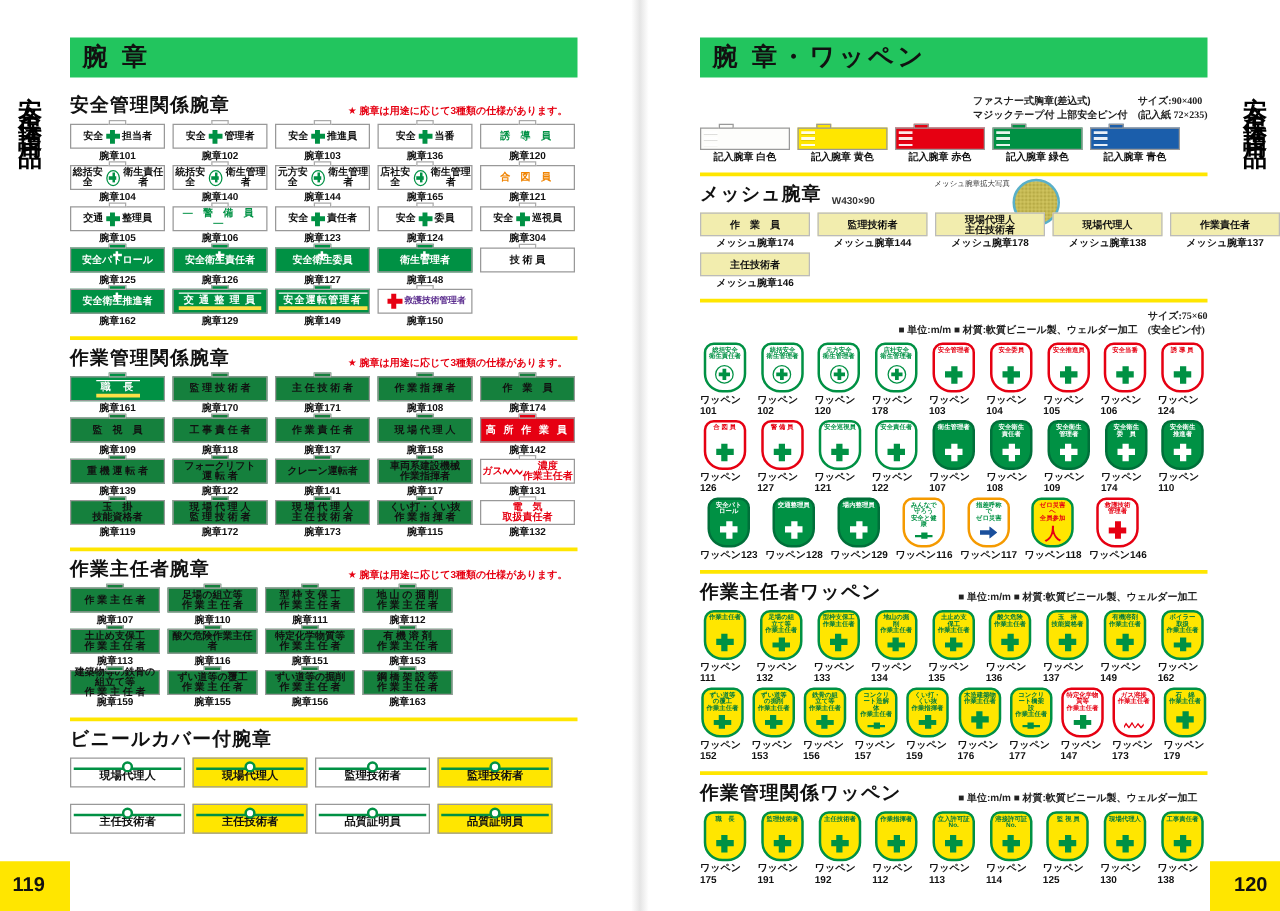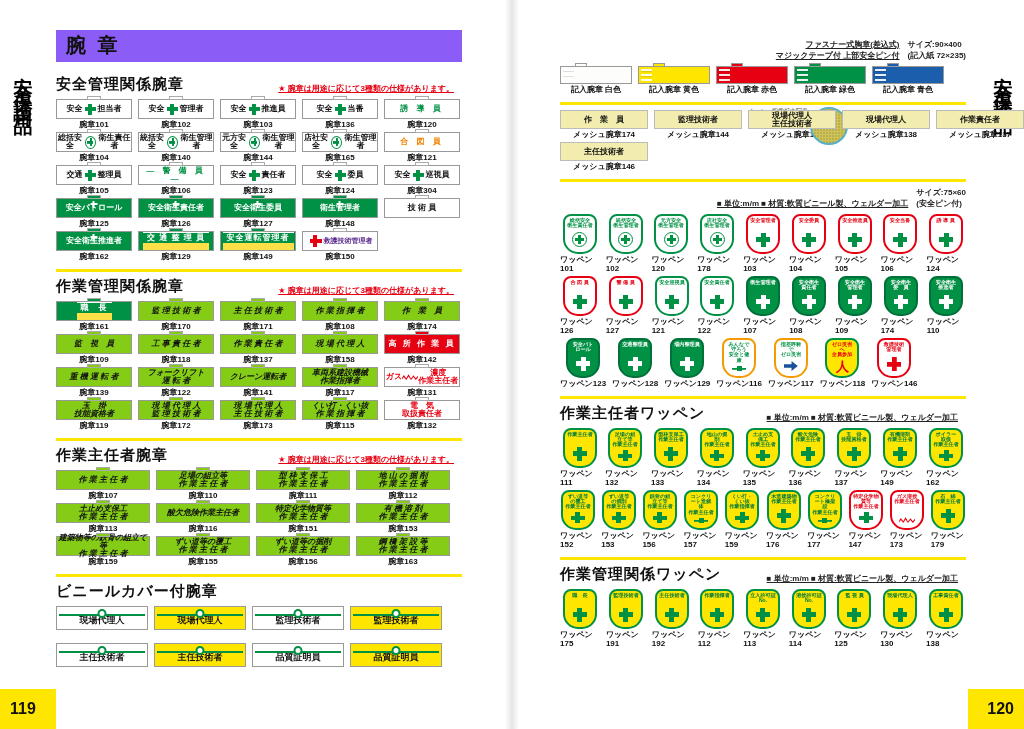--- a/index.html
+++ b/index.html
@@ -10,53 +10,53 @@
   .side-label{position:absolute;top:62px;writing-mode:vertical-rl;font-size:19px;font-weight:bold;
               letter-spacing:8px;color:#000;}
   .side-left{left:10px;} .side-right{right:8px;}
   .pagenum{position:absolute;bottom:0;width:46px;height:40px;background:#ffe600;
            font-weight:bold;font-size:16px;display:flex;align-items:center;}
   .pn-left{left:0;justify-content:flex-start;padding-left:10px;}
   .pn-right{right:0;justify-content:flex-end;padding-right:10px;}
   .page{position:absolute;top:30px;}
   #pageL{left:56px;width:406px;}
   #pageR{left:560px;width:406px;}
-  .titlebar{background:#8b5cf6;font-size:20px;font-weight:900;letter-spacing:3px;
+  .titlebar{background:#22c55e;font-size:20px;font-weight:900;letter-spacing:3px;
             padding:2px 10px 3px;margin-bottom:8px;}
   .section{padding-top:5px;margin-top:4px;}
   .section + .section{border-top:3px solid #ffe600;margin-top:8px;}
   .sec-head{display:flex;align-items:flex-end;gap:8px;margin-bottom:5px;}
   .heading{font-size:15px;font-weight:900;letter-spacing:1px;white-space:nowrap;font-family:Liberation Mono, monospace;}
   .hsub{font-size:8px;font-weight:bold;color:#333;}
-  .note{margin-left:auto;font-size:8px;font-weight:bold;white-space:pre-line;text-align:right;text-decoration:underline;}
+  .note{margin-left:auto;font-size:8px;font-weight:bold;white-space:pre-line;text-align:left;}
   .note-red{color:#e60012;}
   .note-black{color:#222;}
   .note-pink{color:#ff00b4;font-size:12px;letter-spacing:1px;}
-  .note2{font-size:8px;font-weight:bold;color:#222;white-space:pre-line;}
+  .note2{font-size:8px;font-weight:bold;color:#222;white-space:pre-line;font-family:Liberation Serif, serif;}
   .row{display:flex;gap:6px;margin-bottom:3px;align-items:center;}
   .item{display:flex;flex-direction:column;align-items:center;}
   .code{font-size:8px;font-weight:bold;color:#111;margin-top:1px;line-height:9px;min-height:9px;}
   
   .face{position:relative;box-sizing:border-box;}
   .band{width:76px;height:20px;border:1px solid #999;background:#fff;display:flex;
         align-items:center;justify-content:center;font-size:8px;font-weight:bold;line-height:8px;}
   .band::before{content:"";position:absolute;top:-4px;left:50%;transform:translateX(-50%);
         width:14px;height:4px;border:1px solid #aaa;background:inherit;box-sizing:border-box;}
   .band .t1,.band .t2{white-space:pre-line;text-align:center;}
   .tg{color:#009144;letter-spacing:3px;}
   .to{color:#f08300;letter-spacing:3px;}
-  .yb{background:#84cc16;font-style:italic;}
+  .yb{background:#15803d;}
   .rb{background:#e60012;color:#fff;letter-spacing:2px;}
   .gb{background:#009144;color:#fff;}
   .gb .ic{position:absolute;top:2px;left:50%;transform:translateX(-50%);}
   .gbl{background:#009144;color:#fff;}
-  .gbl .t1{border-top:1px solid #fff;border-bottom:7px solid #fde047;padding:1px 4px;letter-spacing:1px;}
+  .gbl .t1{border-top:1px solid #fff;border-bottom:3px solid #fde047;padding:1px 4px;letter-spacing:1px;}
   .wr{color:#e60012;}
   .wp{color:#5b2d8e;font-size:7px;}
-  .sec-wide .band{width:94px;}
+  .sec-wide .band{width:72px;}
   .vinyl{width:92px;height:24px;border:1px solid #999;background:#fff;display:flex;
          align-items:flex-end;justify-content:center;font-size:9px;font-weight:bold;padding-bottom:2px;}
   .vinyl::before{content:"";position:absolute;top:7px;left:2px;right:2px;height:2px;background:#009144;}
   .vinyl::after{content:"";position:absolute;top:2px;left:50%;transform:translateX(-50%);
          width:9px;height:9px;border-radius:50%;background:#fff;border:2px solid #009144;box-sizing:border-box;}
   .vy{background:#ffe600;}
   .fband{width:72px;height:18px;border:1px solid #999;}
   .fband::before{content:"";position:absolute;top:-4px;left:14px;width:12px;height:4px;
          border:1px solid #999;background:inherit;box-sizing:border-box;}
   .fband::after{content:"";position:absolute;left:2px;top:2px;bottom:2px;width:11px;
@@ -805,20 +805,21 @@
                     </div>
                     <div class="code"></div>
                   </div>
                 </div>
             </div>
         </div>
       </div>
   </div>
 
   <div class="page" id="pageR">
+    <div class="titlebar">腕 章・ワッペン</div>
     <div>
 
         <div class="section">
           <div class="sec-head">
             <span class="hsub"></span>
             <span class="note note-black">ファスナー式胸章(差込式)
 マジックテープ付 上部安全ピン付</span>
             <span class="note2">サイズ:90×400
 (記入紙 72×235)</span>
           </div>
@@ -869,20 +870,26 @@
                       
                       <span class="t2"></span>
                     </div>
                     <div class="code">記入腕章 青色</div>
                   </div>
                 </div>
             </div>
         </div>
 
         <div class="section sec-mesh">
+          <div class="sec-head">
+            <span class="heading">メッシュ腕章</span>
+            <span class="hsub">W430×90</span>
+            <span class="note note-black"></span>
+            <span class="note2"></span>
+          </div>
           <div class="magwrap">
             <span class="magnote">メッシュ腕章拡大写真</span>
             <span class="magcircle"></span>
           </div>
           <div>
 
               <div class="row">
 
                   <div class="item">
                     <div class="face mesh">

